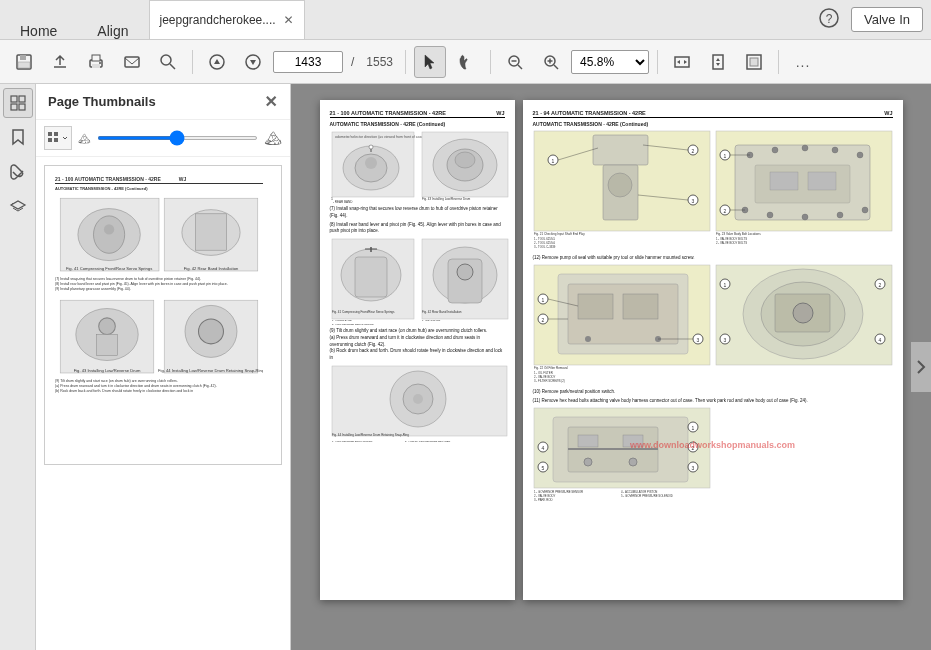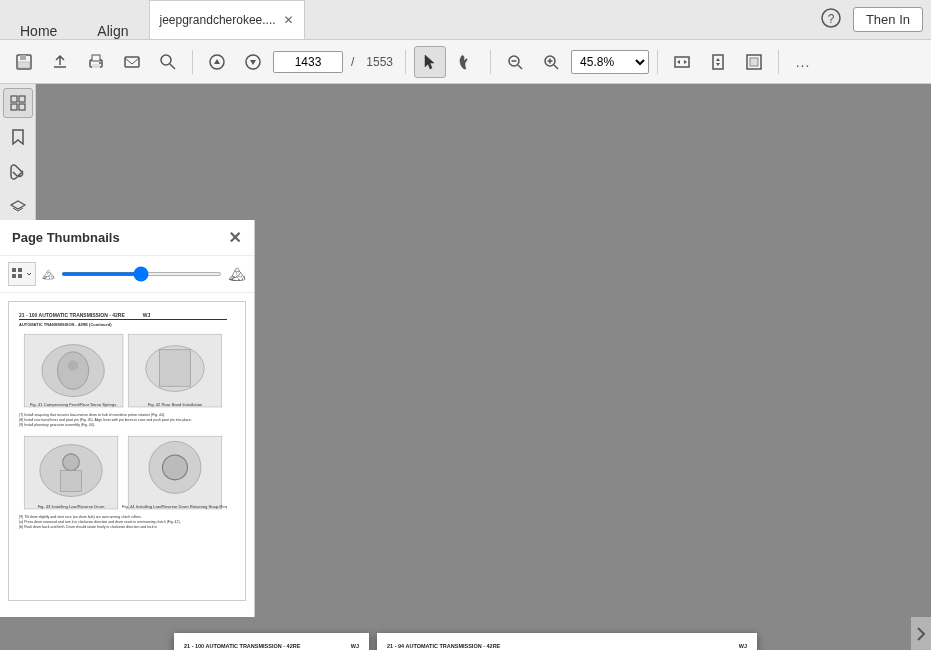--- a/index.html
+++ b/index.html
@@ -112,21 +112,20 @@
       border-radius: 2px;
       background: #fff;
       cursor: pointer;
     }
 
     
     .main-area {
       display: flex;
       height: calc(650px - 84px);
       background: #888;
-      flex-direction: column;
     }
 
     
     .left-icons {
       width: 36px;
       background: #e8e8e8;
       border-right: 1px solid #ccc;
       display: flex;
       flex-direction: column;
       align-items: center;
@@ -349,21 +348,21 @@
     <span class="tab-close">✕</span>
   </div>
   <div class="nav-spacer"></div>
   <div class="nav-help">
     <svg width="20" height="20" viewBox="0 0 20 20">
       <circle cx="10" cy="10" r="9" fill="none" stroke="#555" stroke-width="1.5"></circle>
       <text x="10" y="15" text-anchor="middle" font-size="12" fill="#555">?</text>
     </svg>
   </div>
   <div class="nav-signin">
-    <span>Then In</span>
+    <span>Valve In</span>
   </div>
 </div>
 
 <div class="toolbar">
 
   <div class="tb-btn" title="Save">
     <svg width="18" height="18" viewBox="0 0 18 18">
       <rect x="2" y="2" width="14" height="14" rx="1" fill="none" stroke="#555" stroke-width="1.5"></rect>
       <rect x="5" y="2" width="6" height="5" fill="#aaa"></rect>
       <rect x="3" y="9" width="12" height="6" fill="#ddd" stroke="#999" stroke-width="0.5"></rect>

